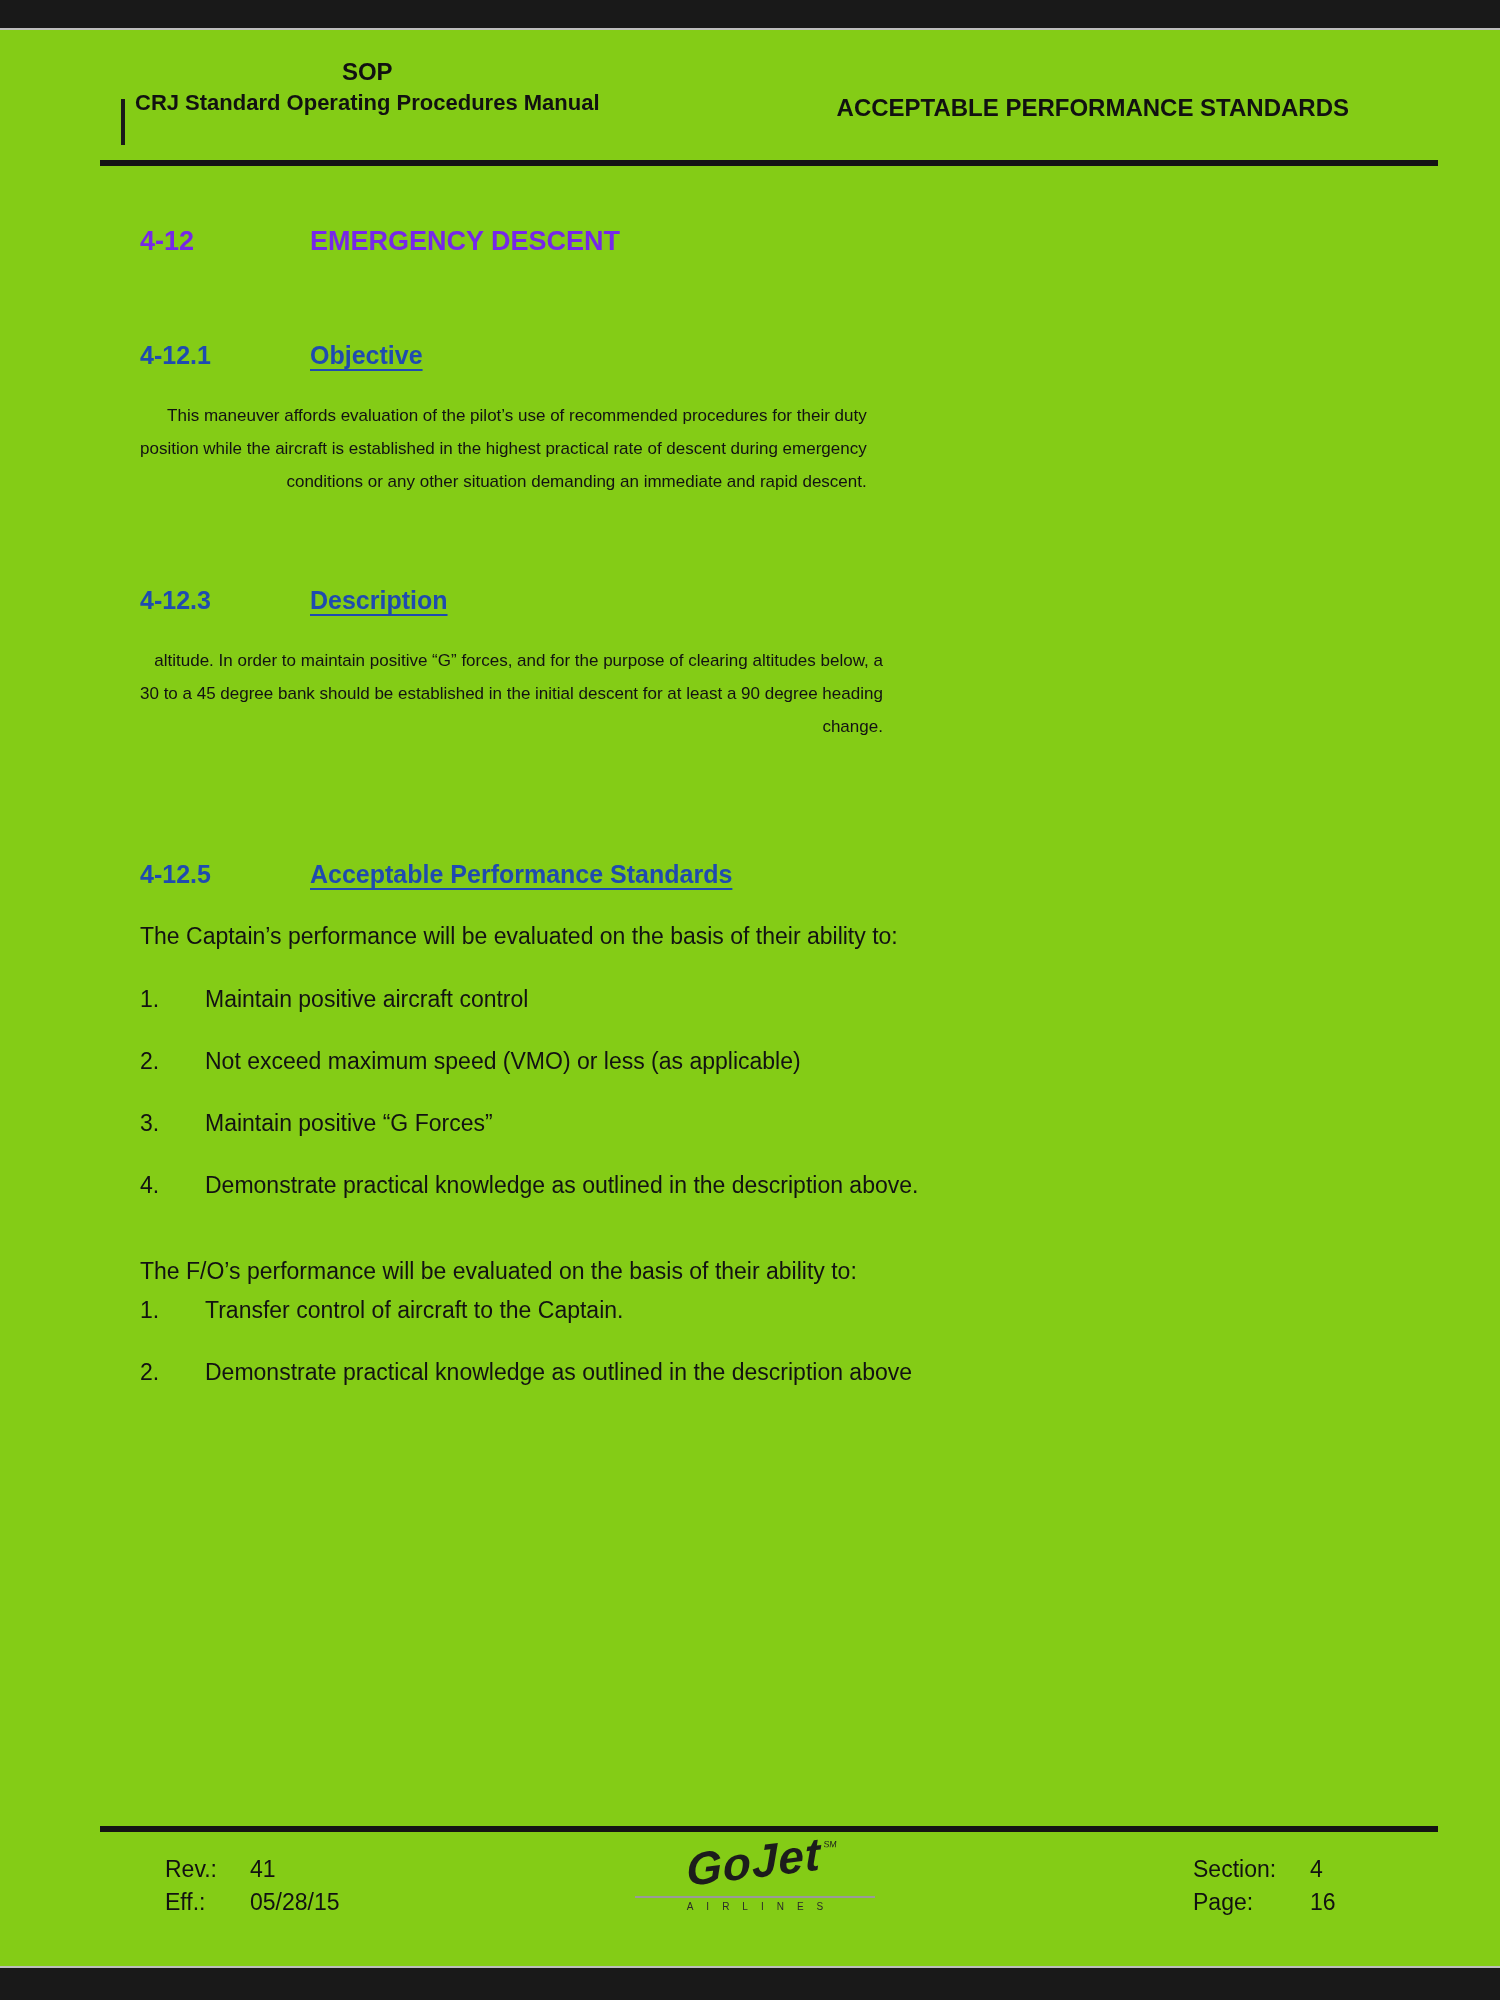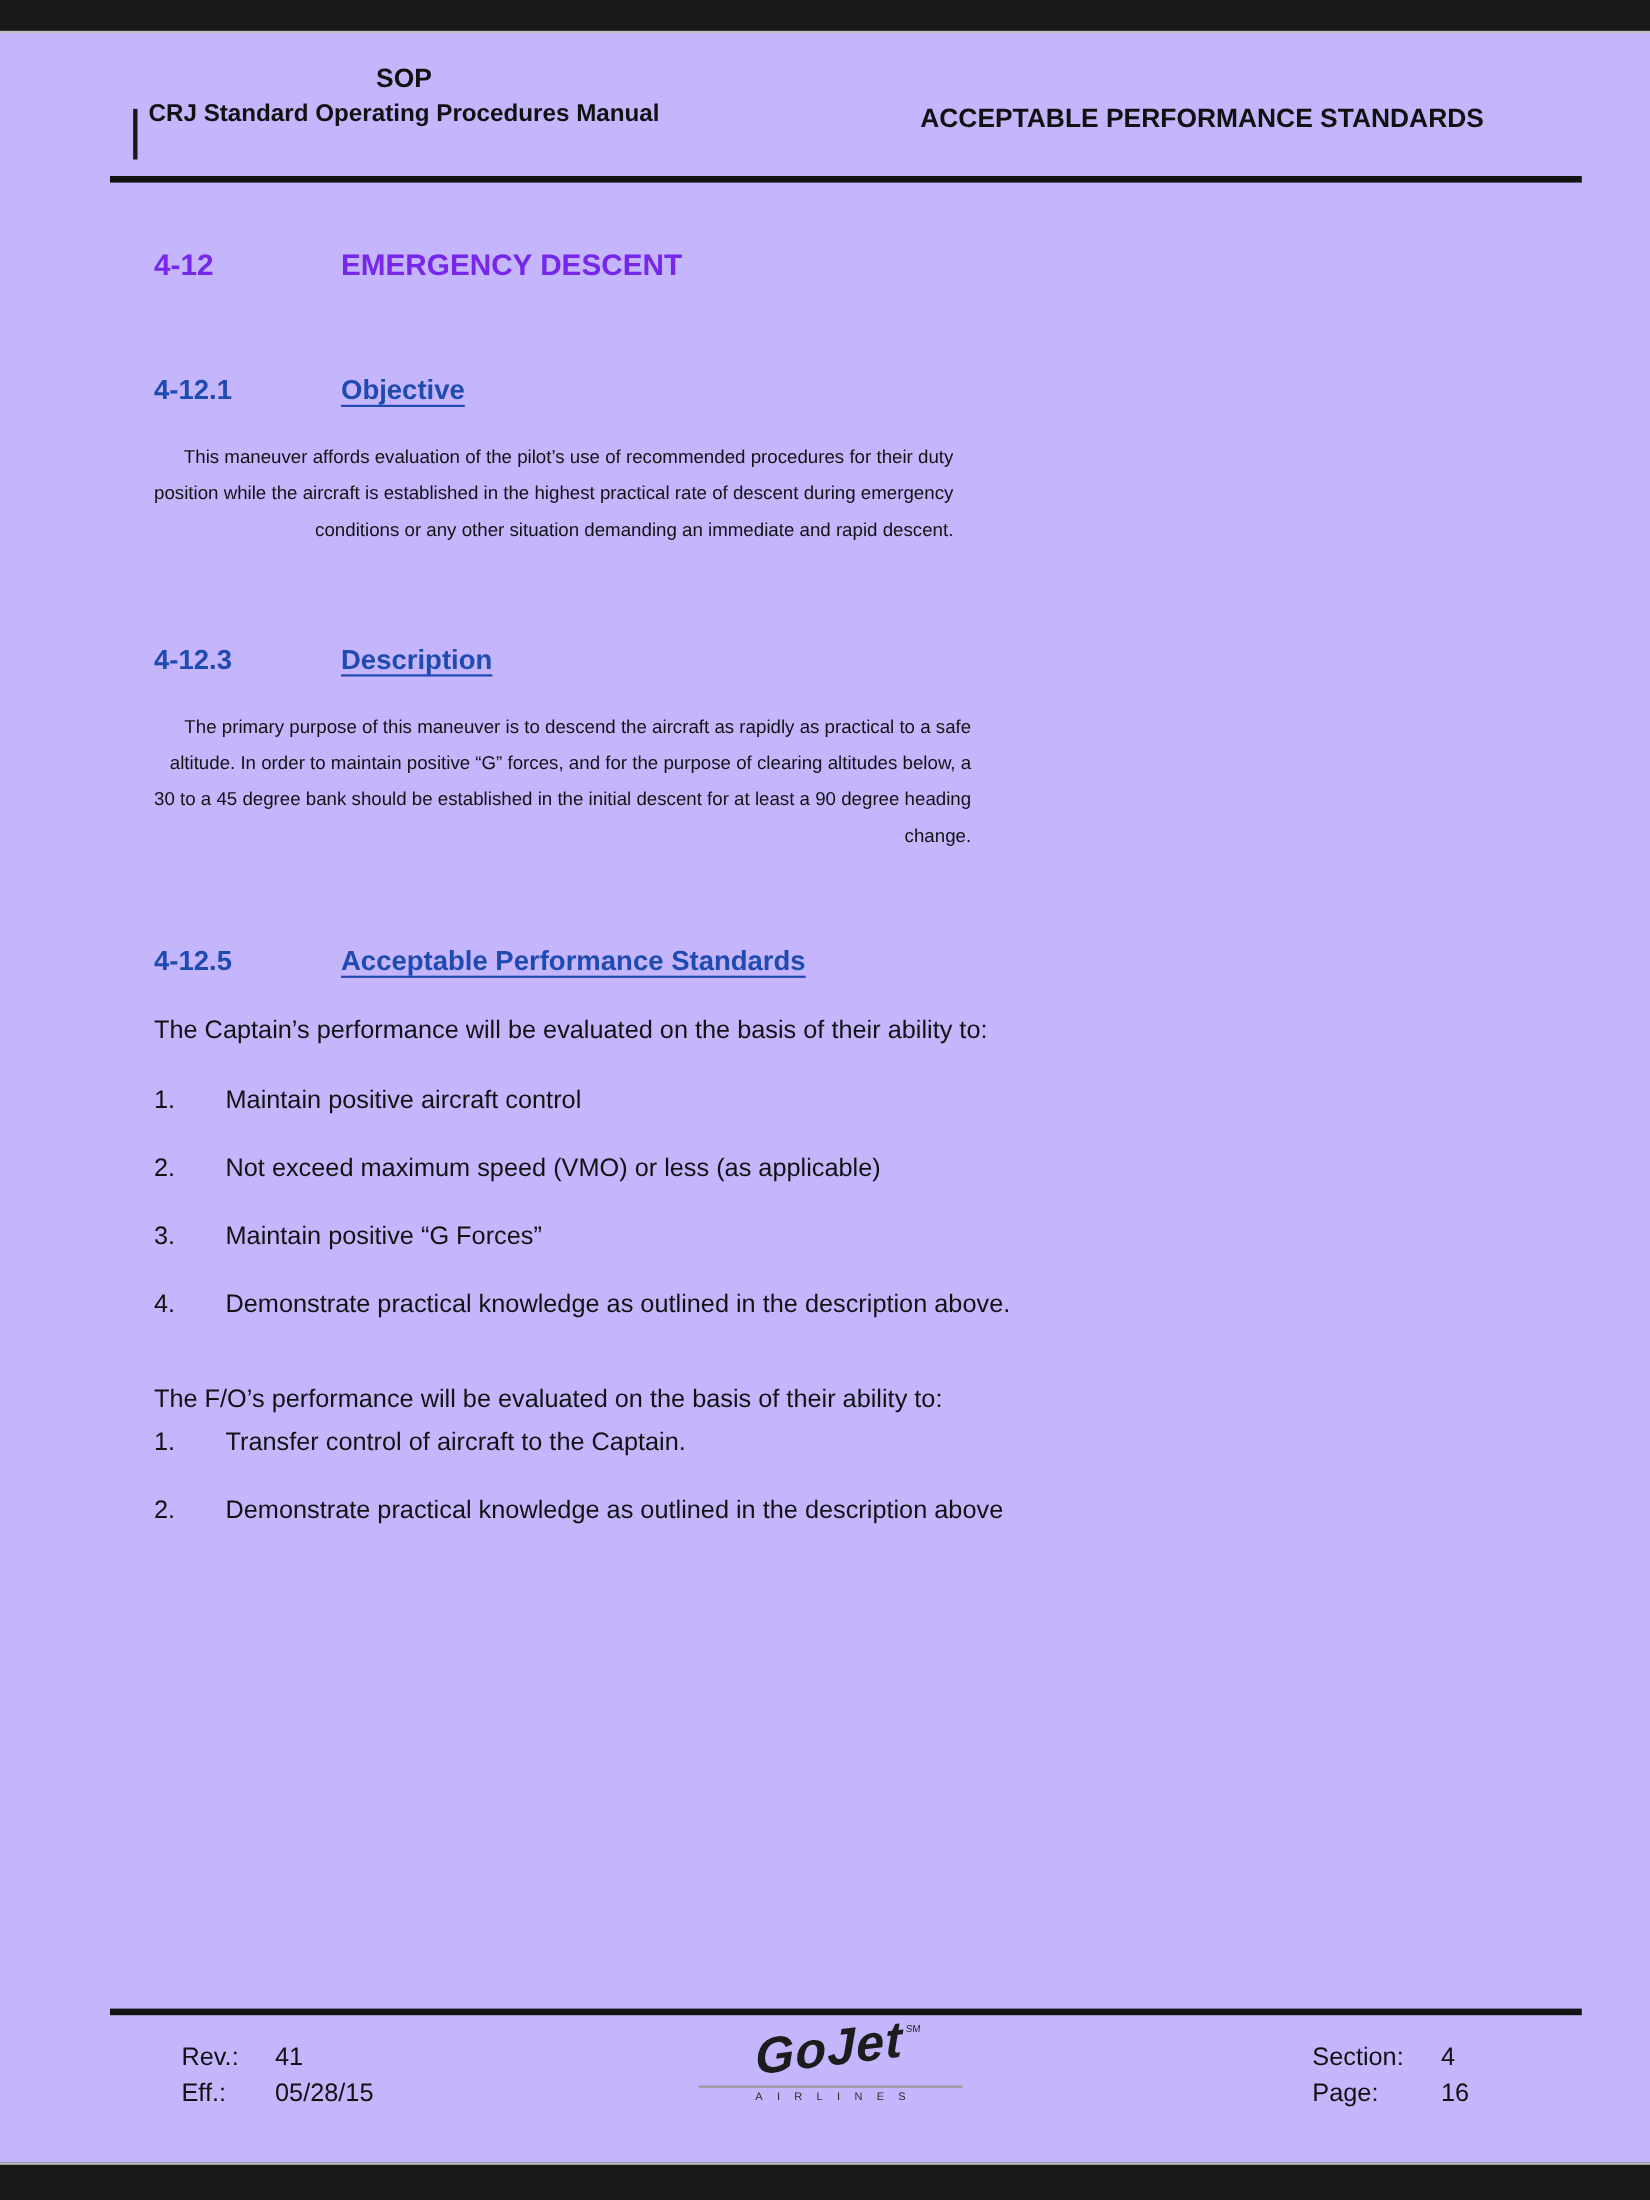--- a/index.html
+++ b/index.html
@@ -1,17 +1,17 @@
 <!DOCTYPE html>
 <html><head>
 <meta charset="utf-8">
 <style>
   html,body{margin:0;padding:0;background:#fff;}
   .page{
-    position:relative;width:1500px;height:2000px;background:#c4b5fd;
+    position:relative;width:1500px;height:2000px;background:#84cc16;
     font-family:"Liberation Sans","DejaVu Sans",sans-serif;color:#111;overflow:hidden;
   }
   .bar{position:absolute;left:0;width:1500px;background:#191919;}
   .bar-top{top:0;height:28px;border-bottom:2px solid #bdbdbd;}
   .bar-bottom{top:1966px;height:34px;border-top:2px solid #bdbdbd;}
 
   
   .hdr-left{position:absolute;left:135px;top:56px;text-align:center;line-height:31px;}
   .hdr-doc-type{font-size:24px;font-weight:bold;}
   .hdr-manual{font-size:22px;font-weight:bold;white-space:nowrap;}
@@ -85,21 +85,20 @@
     <div>This maneuver affords evaluation of the pilot’s use of recommended procedures for their duty</div>
     <div>position while the aircraft is established in the highest practical rate of descent during emergency</div>
     <div>conditions or any other situation demanding an immediate and rapid descent.</div>
   </div>
 
   <div class="sec-row h2-row h2-b">
     <span class="sec-num">4-12.3</span>
     <span class="h2-title">Description</span>
   </div>
   <div class="para p2">
-    <div>The primary purpose of this maneuver is to descend the aircraft as rapidly as practical to a safe</div>
     <div>altitude.  In order to maintain positive “G” forces, and for the purpose of clearing altitudes below, a</div>
     <div>30 to a 45 degree bank should be established in the initial descent for at least a 90 degree heading</div>
     <div>change.</div>
   </div>
 
   <div class="sec-row h2-row h2-c">
     <span class="sec-num">4-12.5</span>
     <span class="h2-title">Acceptable Performance Standards</span>
   </div>
 

